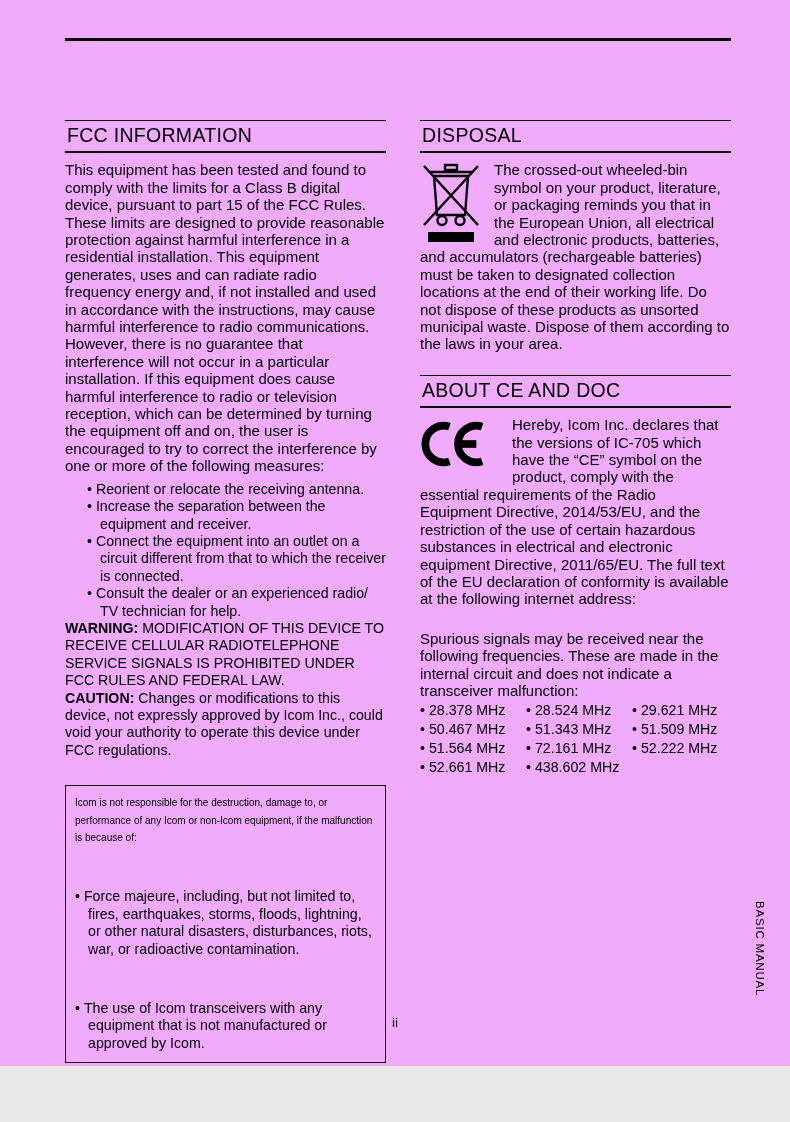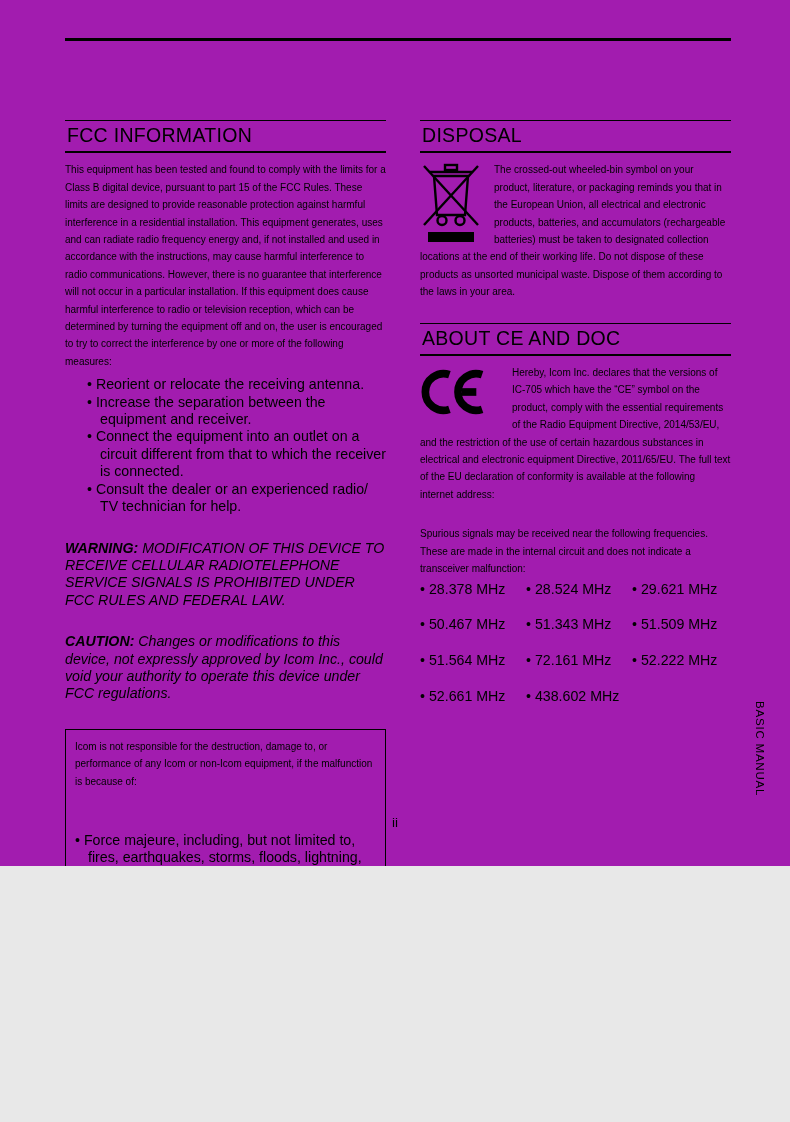--- a/index.html
+++ b/index.html
@@ -1,22 +1,22 @@
 <!DOCTYPE html>
 <html><head>
 <meta charset="utf-8">
 <style>
   * { margin: 0; padding: 0; box-sizing: border-box; }
   html, body { background: #e8e8e8; }
   .page {
     position: relative;
     width: 790px;
-    height: 866px;
+    height: 1066px;
     margin: 0 auto;
-    background: #a21caf;
+    background: #f0abfc;
     font-family: "Liberation Sans", sans-serif;
     color: #000000;
     overflow: hidden;
     padding-left: 48px;
   }
   .top-rule {
     position: absolute;
     left: 65px;
     top: 38px;
     width: 666px;
@@ -41,37 +41,37 @@
     font-size: 19.5px;
     font-weight: 400;
     letter-spacing: 0.3px;
     border-top: 1.5px solid #000;
     border-bottom: 2px solid #000;
     padding: 3px 0 4px 2px;
     line-height: 1.2;
   }
 
   .body-text {
-    font-size: 10px;
+    font-size: 15px;
     line-height: 17.4px;
     margin-top: 8px;
     text-align: left;
   }
 
   ul.bullets { list-style: none; margin-top: 6px; }
   ul.bullets li {
     font-size: 14.2px;
     line-height: 17.4px;
     margin-left: 22px;
     padding-left: 13px;
     text-indent: -13px;
   }
   ul.bullets li::before { content: "\2022\00a0"; }
 
-  .notice { font-size: 14.2px; line-height: 17.4px; margin-top: 24px; font-style: italic; }
+  .notice { font-size: 14.2px; line-height: 17.4px; margin-top: 0; }
   .notice b { font-weight: 700; }
 
   .liability-box {
     margin-top: 26px;
     border: 1.5px solid #000;
     padding: 8px 9px 10px 9px;
   }
   .liability-box .box-intro { font-size: 10px; line-height: 17.4px; }
   .liability-box ul { list-style: none; margin-top: 2px; }
   .liability-box li {
@@ -90,21 +90,21 @@
   .weee-icon { width: 62px; height: 82px; margin-top: 2px; }
   .ce-icon   { width: 80px; height: 48px; margin-top: 4px; margin-bottom: 16px; }
   .clearfix::after { content: ""; display: block; clear: both; }
 
   .url-line { display: block; }
 
   .freq-grid {
     margin-top: 3px;
     display: grid;
     grid-template-columns: 106px 106px 1fr;
-    row-gap: 18px;
+    row-gap: 1px;
   }
   .freq-grid span {
     font-size: 14.2px;
     line-height: 17.8px;
     white-space: nowrap;
   }
   .freq-grid span::before { content: "\2022\00a0"; }
 
   .side-label {
     position: absolute;

